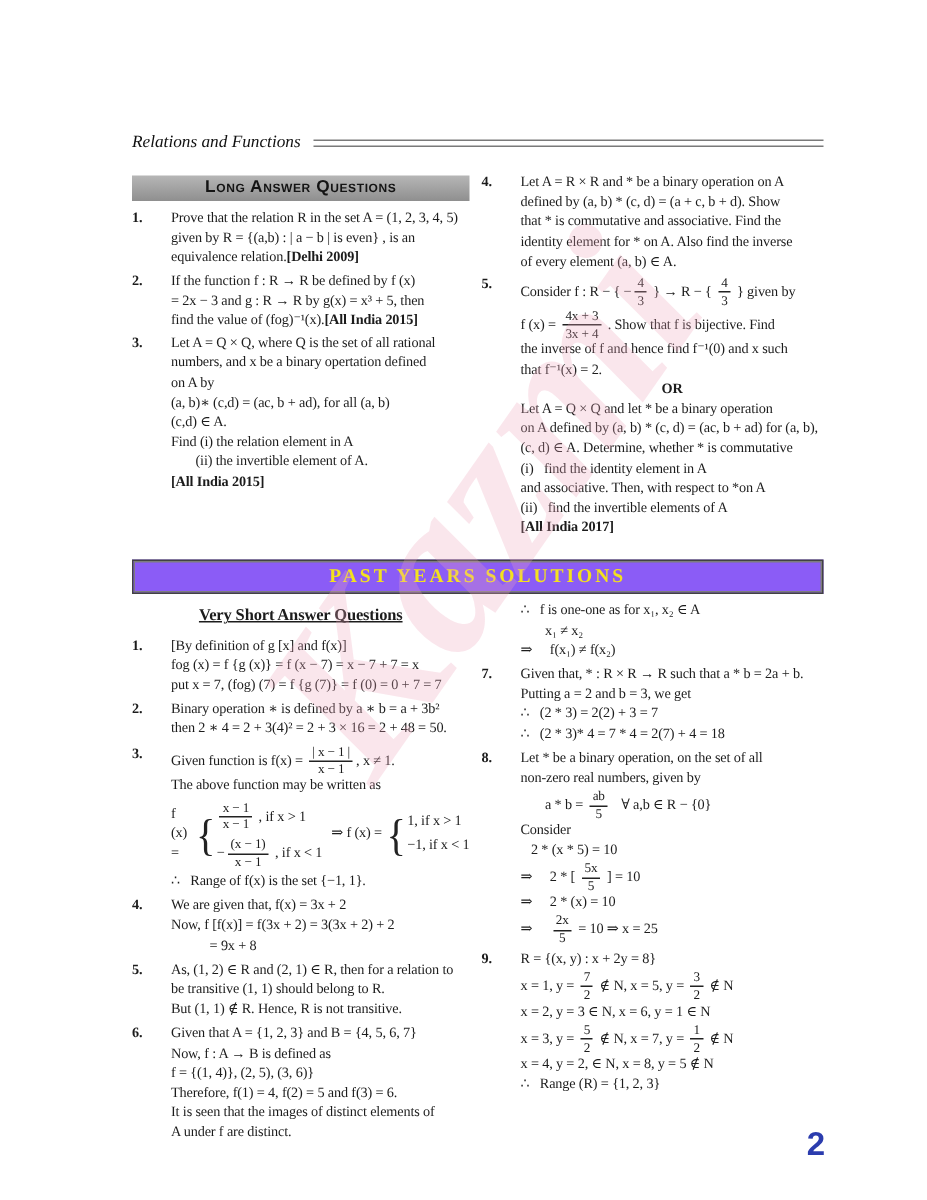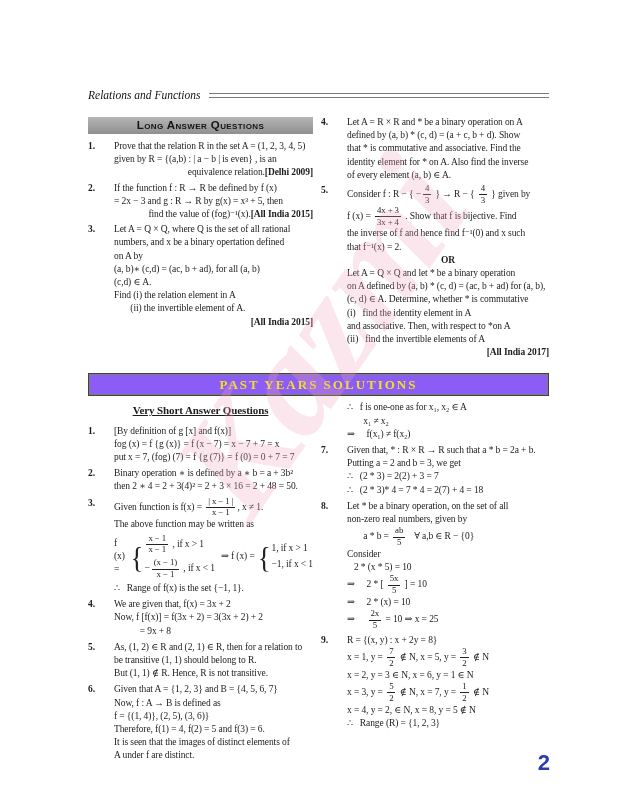--- a/index.html
+++ b/index.html
@@ -25,21 +25,21 @@
           background:linear-gradient(180deg,#b6b6b6,#8f8f8f);
           font-family:"Liberation Sans","DejaVu Sans",sans-serif;
           font-variant:small-caps;font-weight:700;font-size:11.5px;color:#141414;letter-spacing:0.4px;}
 
   
   .qrow{display:flex;margin-bottom:2px;}
   .ssection .qrow{margin-bottom:3px;}
   .qnum{width:26px;flex:none;font-weight:700;}
   .qbody{flex:1;min-width:0;}
   .tl{min-height:13px;text-align:left;}
-  .jl{display:flex;justify-content:flex-end;}
+  .jl{display:flex;justify-content:flex-start;}
   .cite{font-weight:700;white-space:nowrap;}
   .cl{text-align:center;font-weight:700;}
 
   
   .frac{display:inline-flex;flex-direction:column;align-items:center;vertical-align:middle;
         margin:0 2px;line-height:1;}
   .frac .fn{display:block;padding:0 2px 0.5px 2px;border-bottom:0.8px solid #222;font-size:8.8px;line-height:1.12;}
   .frac .fd{display:block;padding:0.5px 2px 0 2px;font-size:8.8px;line-height:1.12;}
 
   

